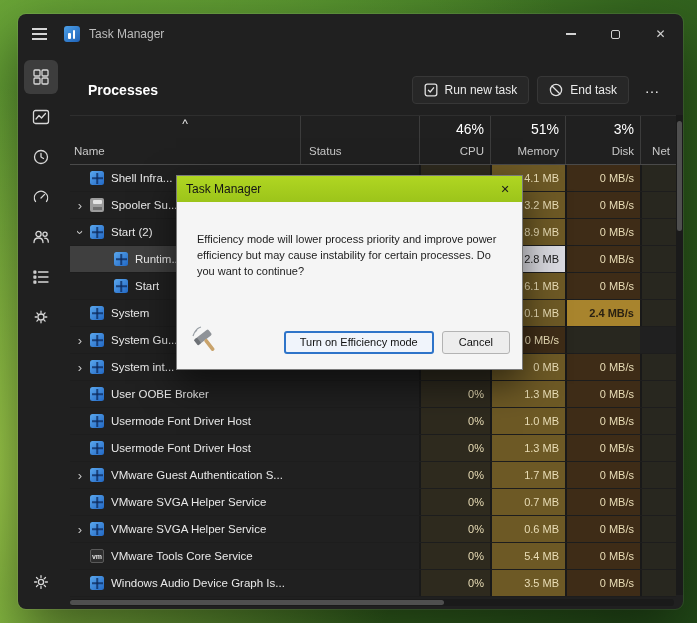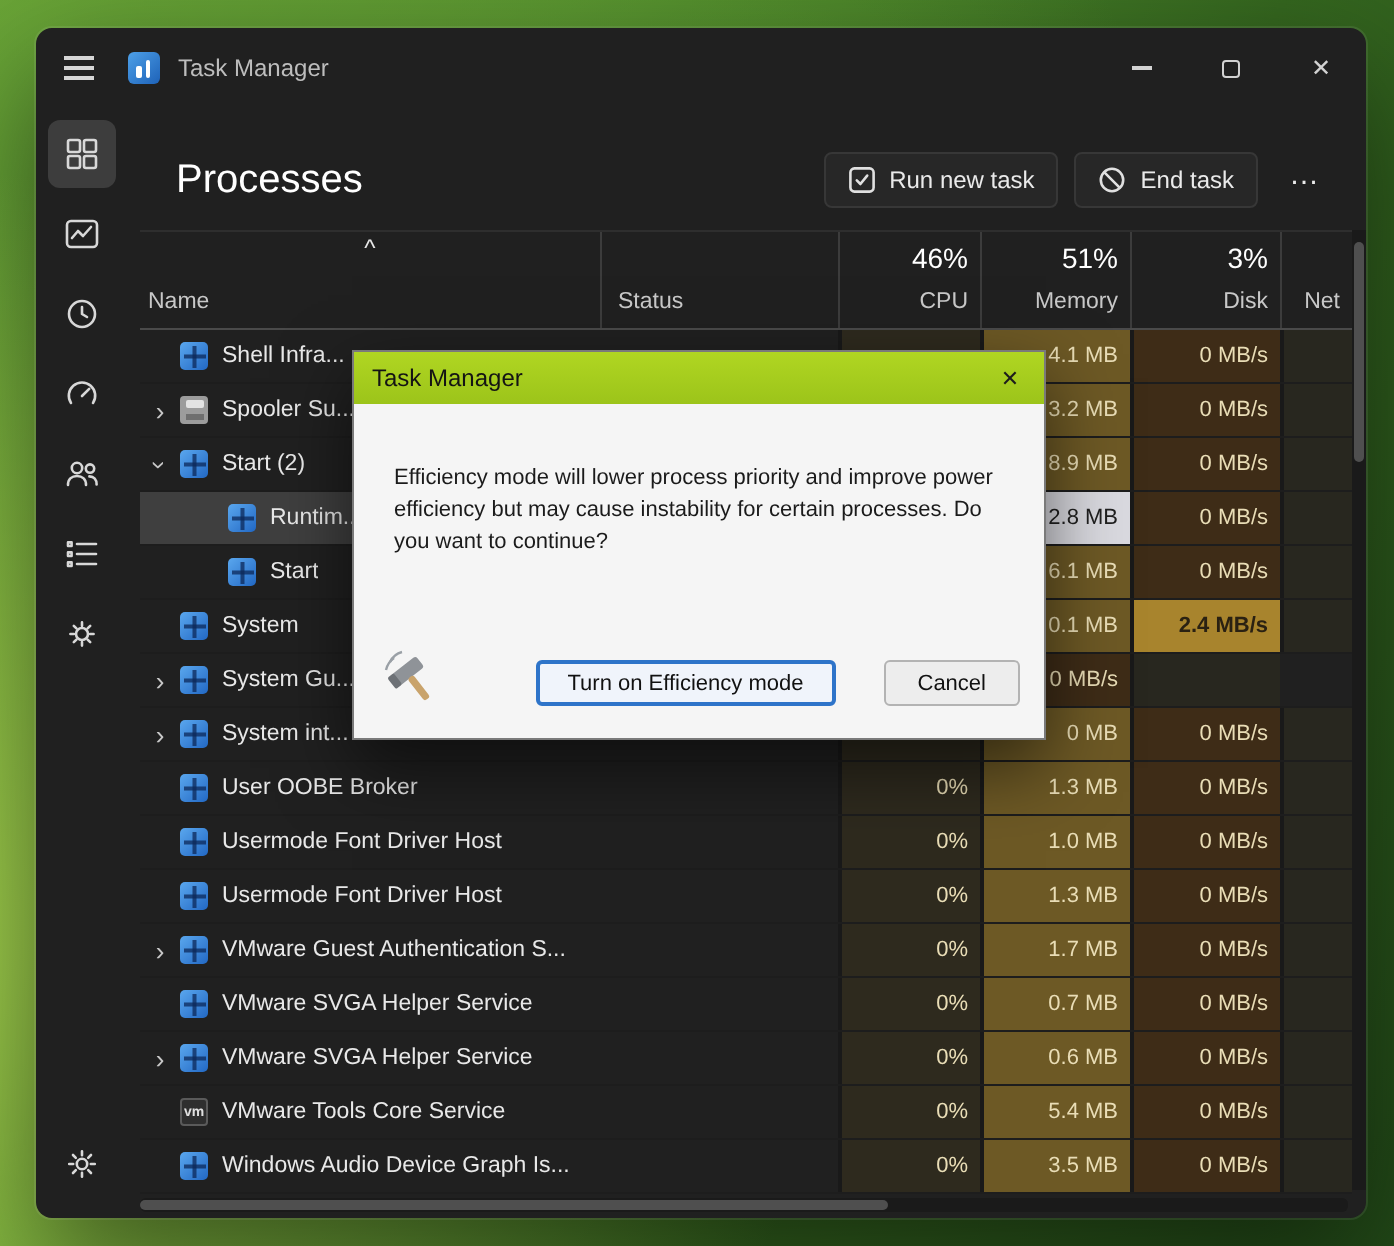--- a/index.html
+++ b/index.html
@@ -32,21 +32,21 @@
   
   .sidebar { position:absolute; left:0; top:40px; bottom:0; width:46px; display:flex; flex-direction:column; align-items:center; padding-top:6px; gap:6px; }
   .side-item { width:34px; height:34px; border:none; background:transparent; border-radius:6px; display:flex; align-items:center; justify-content:center; cursor:pointer; flex:none; }
   .side-item.selected { background:#3d3d3d; }
   .side-item svg { stroke:#d8d8d8; fill:none; stroke-width:1.3; stroke-linecap:round; stroke-linejoin:round; }
   .side-settings { margin-top:auto; margin-bottom:10px; }
 
   
   .main { position:absolute; left:46px; top:40px; right:0; bottom:0; }
   .toolbar { position:absolute; top:0; left:0; right:0; height:60px; display:flex; align-items:center; padding:12px 16px 0 24px; }
-  .page-title { font-size:20px; font-weight:400; color:#fff; }
+  .page-title { font-size:14px; font-weight:700; color:#fff; }
   .toolbar-actions { margin-left:auto; display:flex; align-items:center; gap:8px; }
   .tb-action { display:flex; align-items:flex-end; gap:7px; background:#272727; border:1px solid #373737; border-radius:4px; padding:6px 11px; color:#eaeaea; font-size:12px; cursor:pointer; }
   .tb-action svg { stroke:#e0e0e0; fill:none; stroke-width:1.3; stroke-linecap:round; stroke-linejoin:round; }
   .more-btn { width:30px; background:transparent; border:none; color:#eaeaea; font-size:15px; cursor:pointer; padding:4px 0 10px; }
 
   
   .thead { position:absolute; top:61px; left:6px; width:606px; height:50px; display:grid;
     grid-template-columns:230px 119px 71px 75px 75px 36px; border-bottom:1px solid #4a4a4a; border-top:1px solid #2e2e2e; }
   .th { position:relative; color:#c8c8c8; cursor:pointer; }
   .th.sep { border-left:1px solid #3c3c3c; }
@@ -89,21 +89,21 @@
 
   
   .dialog { position:absolute; left:176px; top:175px; width:347px; height:195px; background:#f5f5f5;
     border:1px solid #7a7a7a; box-shadow:0 14px 34px rgba(0,0,0,.55); z-index:10; }
   .dlg-titlebar { height:26px; background:linear-gradient(180deg,#b0d622, var(--accent-dialog-green,#9cc41a)); display:flex; align-items:center; padding:0 4px 0 9px; }
   .dlg-title { font-size:12px; color:#141414; }
   .dlg-close { margin-left:auto; width:26px; height:20px; border:none; background:transparent; color:#1c1c1c; font-size:11px; cursor:pointer; }
   .dlg-body { padding:12px 16px 0 20px; }
   .dlg-instruction { color:var(--instruction-blue,#16399e); font-size:13px; line-height:1.35; max-width:312px; margin-bottom:9px; }
   .dlg-text { color:#1b1b1b; font-size:11px; line-height:1.45; max-width:316px;margin-top:18px; }
-  .dlg-footer { position:absolute; left:14px; right:12px; bottom:10px; display:flex; align-items:center; gap:24px; }
+  .dlg-footer { position:absolute; left:14px; right:12px; bottom:10px; display:flex; align-items:center; gap:8px; }
   .hammer { flex:none; }
   .btn { height:23px; font-size:11px; padding:0 16px; border-radius:3px; background:#ededed; border:1px solid #b3b3b3; color:#111; cursor:pointer; }
   .btn.primary { margin-left:auto; border:2px solid var(--primary-border,#2e74c9); background:#f0f4fb; padding:0 14px; }
 </style>
 </head>
 <body>
 
 <div class="wallpaper"></div>
 
 <div class="window">

